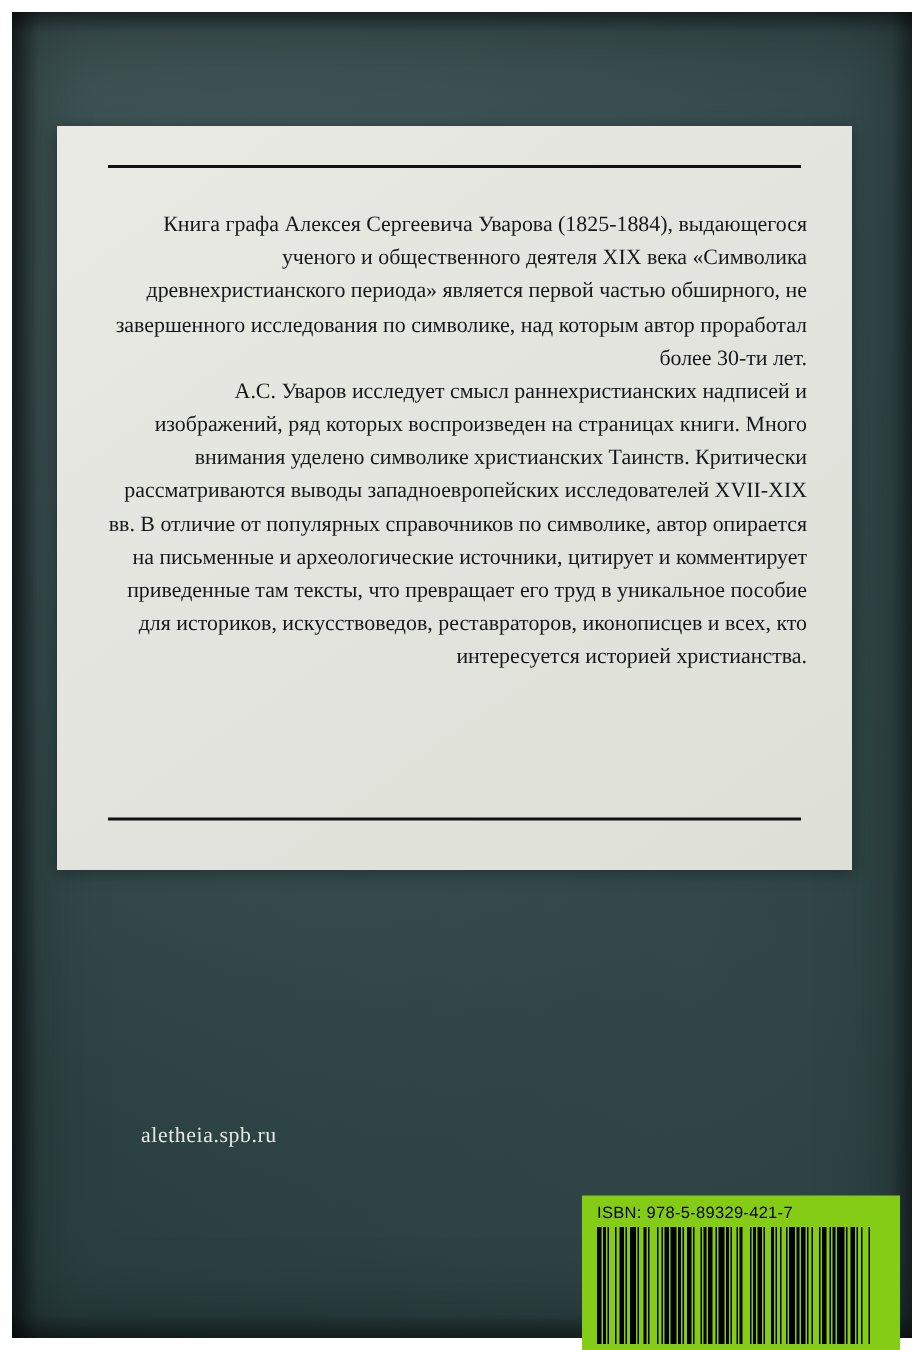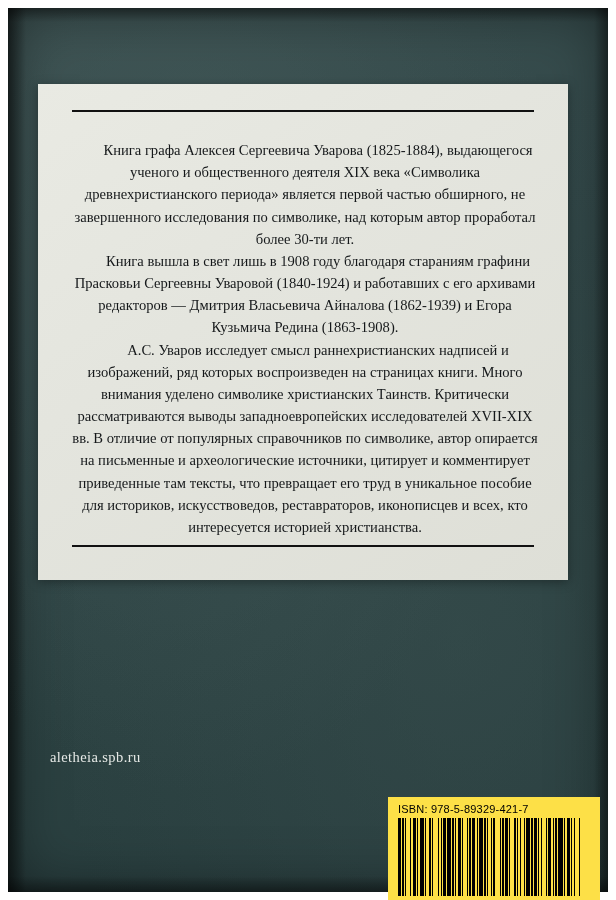--- a/index.html
+++ b/index.html
@@ -83,21 +83,21 @@
   .panel .rule.top { top: 26px; }
   .panel .rule.bottom { bottom: 33px; }
   .blurb {
     position: absolute;
     left: 34px;
     top: 55px;
     width: 466px;
     font-size: 14.6px;
     line-height: 1.52;
     color: #15181a;
-    text-align: center;
+    text-align: right;
   }
   .blurb p {
     margin: 0 0 0 0;
     text-indent: 26px;
   }
   
   .logo-block {
     position: absolute;
     left: 50px;
     top: 735px;
@@ -108,29 +108,30 @@
     height: 78px;
     position: relative;
   }
   .logo-mark svg { display: block; }
   .logo-url {
     margin-top: 14px;
     color: #e6e9e6;
     font-family: "Liberation Serif", serif;
     font-size: 14.5px;
     letter-spacing: 0.4px;
+    margin-left: 44px;
   }
   
   .barcode-block {
     position: absolute;
     left: 388px;
     top: 797px;
     width: 212px;
     height: 103px;
-    background: #fde047;
+    background: #84cc16;
     padding: 0;
   }
   .isbn-text {
     font-family: "Liberation Sans", sans-serif;
     font-size: 11px;
     color: #000000;
     padding: 6px 0 3px 10px;
     letter-spacing: 0.2px;
   }
   .barcode {
@@ -154,21 +155,20 @@
   <div class="cover"></div>
   <div class="spine"></div>
   <div class="edge-right"></div>
   <div class="edge-top"></div>
   <div class="edge-bottom"></div>
 
   <div class="panel">
     <div class="rule top"></div>
     <div class="blurb">
       <p>Книга графа Алексея Сергеевича Уварова (1825-1884), выдающегося ученого и общественного деятеля XIX века «Символика древнехристианского периода» является первой частью обширного, не завершенного исследования по символике, над которым автор проработал более 30-ти лет.</p>
-      <p>Книга вышла в свет лишь в 1908 году благодаря стараниям графини Прасковьи Сергеевны Уваровой (1840-1924) и работавших с его архивами редакторов — Дмитрия Власьевича Айналова (1862-1939) и Егора Кузьмича Редина (1863-1908).</p>
       <p>А.С. Уваров исследует смысл раннехристианских надписей и изображений, ряд которых воспроизведен на страницах книги. Много внимания уделено символике христианских Таинств. Критически рассматриваются выводы западноевропейских исследователей XVII-XIX вв. В отличие от популярных справочников по символике, автор опирается на письменные и археологические источники, цитирует и комментирует приведенные там тексты, что превращает его труд в уникальное пособие для историков, искусствоведов, реставраторов, иконописцев и всех, кто интересуется историей христианства.</p>
     </div>
     <div class="rule bottom"></div>
   </div>
 
   <div class="logo-block">
     <div class="logo-url">aletheia.spb.ru</div>
   </div>
 
   <div class="barcode-block">

